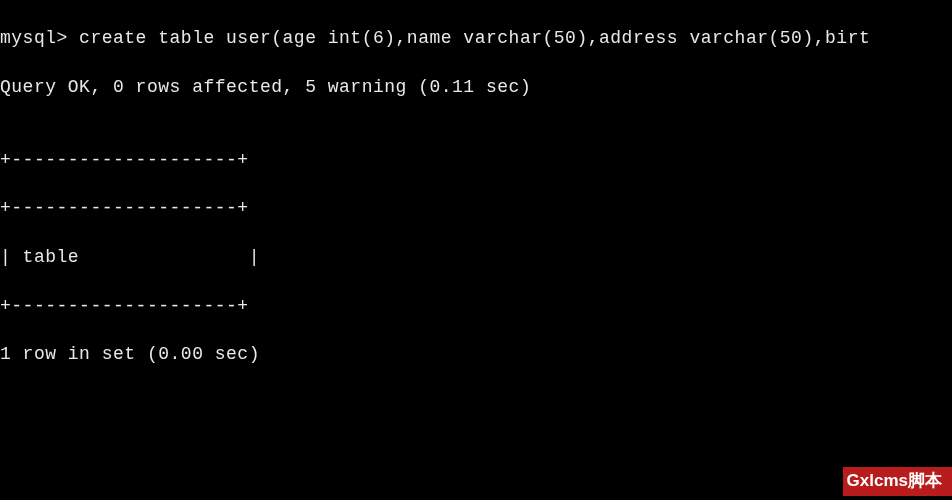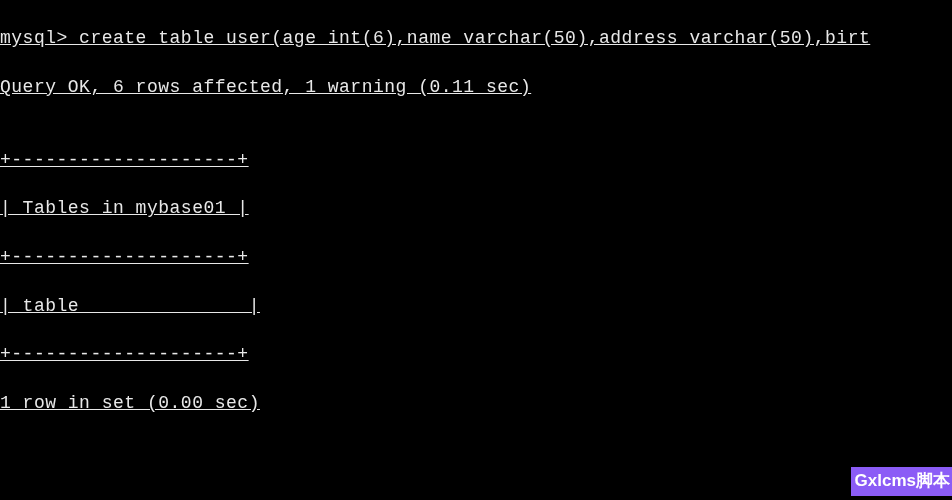--- a/index.html
+++ b/index.html
@@ -18,44 +18,42 @@
       overflow: hidden;
       position: relative;
       letter-spacing: 0.5px;
     }
     .terminal {
       padding: 2px 0 0 0;
       white-space: pre;
     }
     .line {
       display: block;
-      text-decoration: underline;
     }
     .watermark {
       position: absolute;
       bottom: 4px;
       right: 0;
-      background: #8b5cf6;
+      background: #b91c1c;
       color: #ffffff;
       font-family: Arial, sans-serif;
       font-weight: bold;
       font-size: 17px;
-      padding: 3px 2px 3px 4px;
+      padding: 3px 10px 3px 4px;
       letter-spacing: 0;
     }
   </style>
 </head>
 <body>
 
 <div class="terminal">
 <span class="line">mysql&gt; create table user(age int(6),name varchar(50),address varchar(50),birt</span>
-<span class="line">Query OK, 6 rows affected, 1 warning (0.11 sec)</span>
+<span class="line">Query OK, 0 rows affected, 5 warning (0.11 sec)</span>
 <span class="line"></span>
 <span class="line">+--------------------+</span>
-<span class="line">| Tables_in_mybase01 |</span>
 <span class="line">+--------------------+</span>
 <span class="line">| table               |</span>
 <span class="line">+--------------------+</span>
 <span class="line">1 row in set (0.00 sec)</span>
 <span class="line"></span>
 
 
 
 
 

